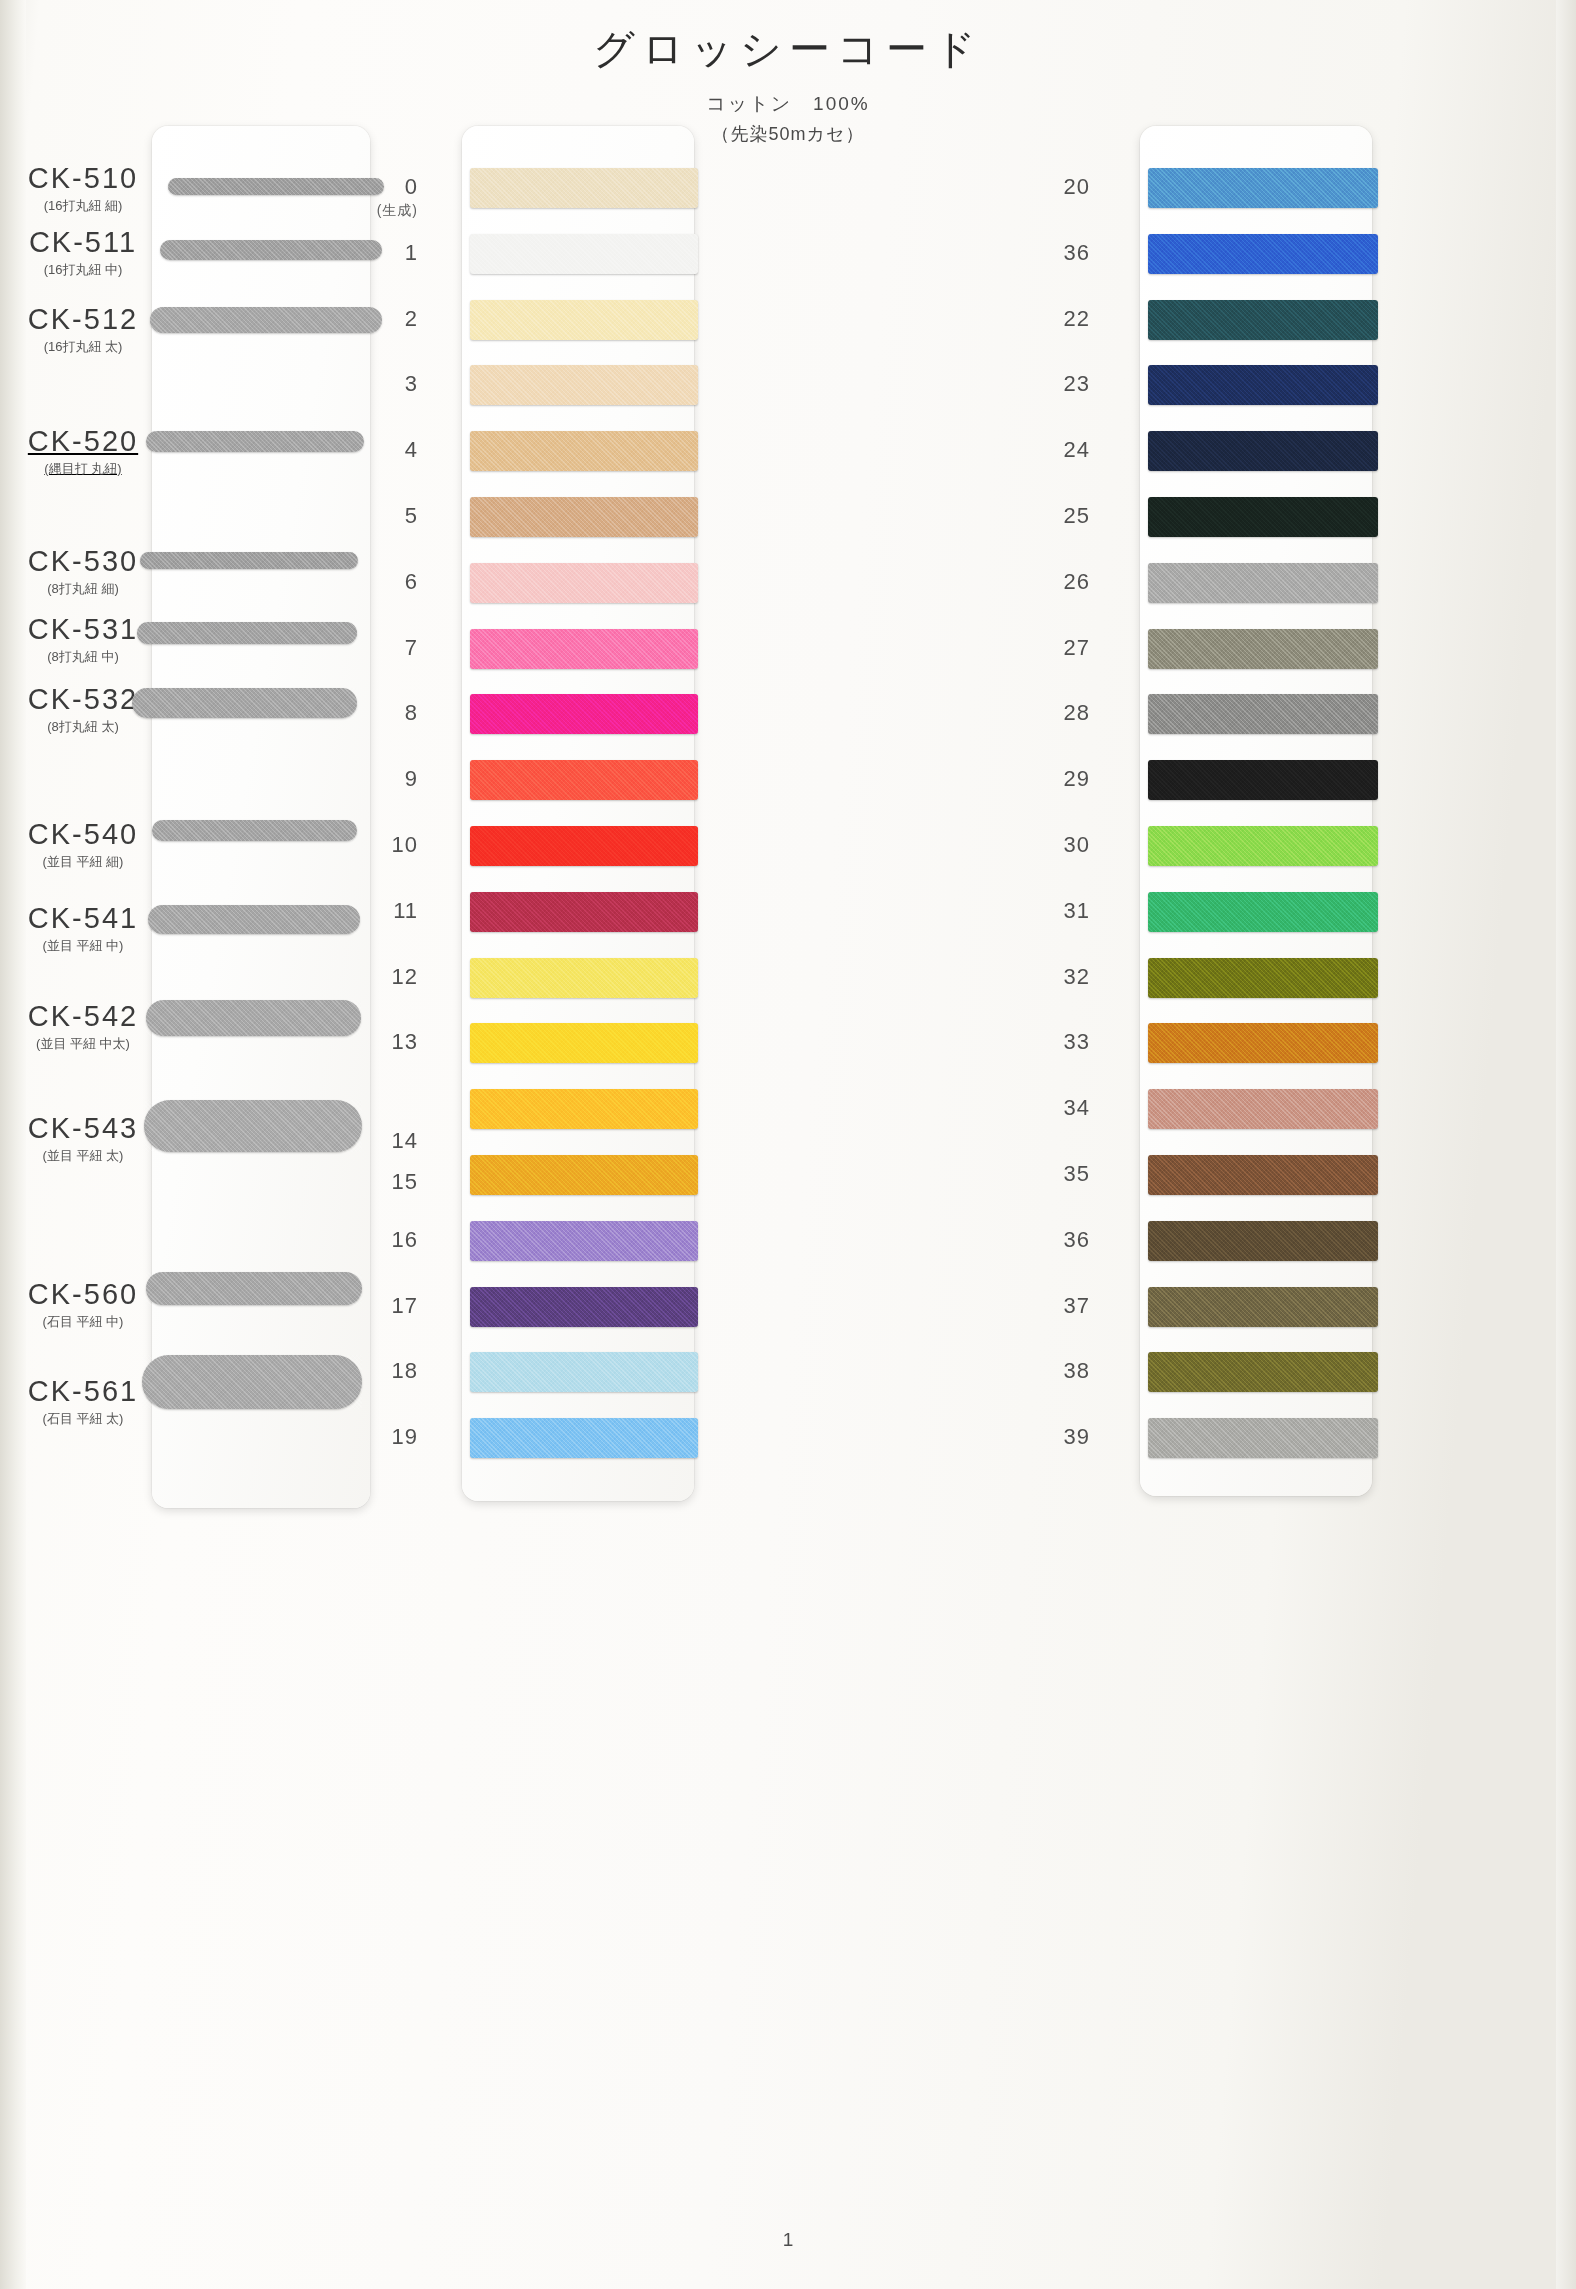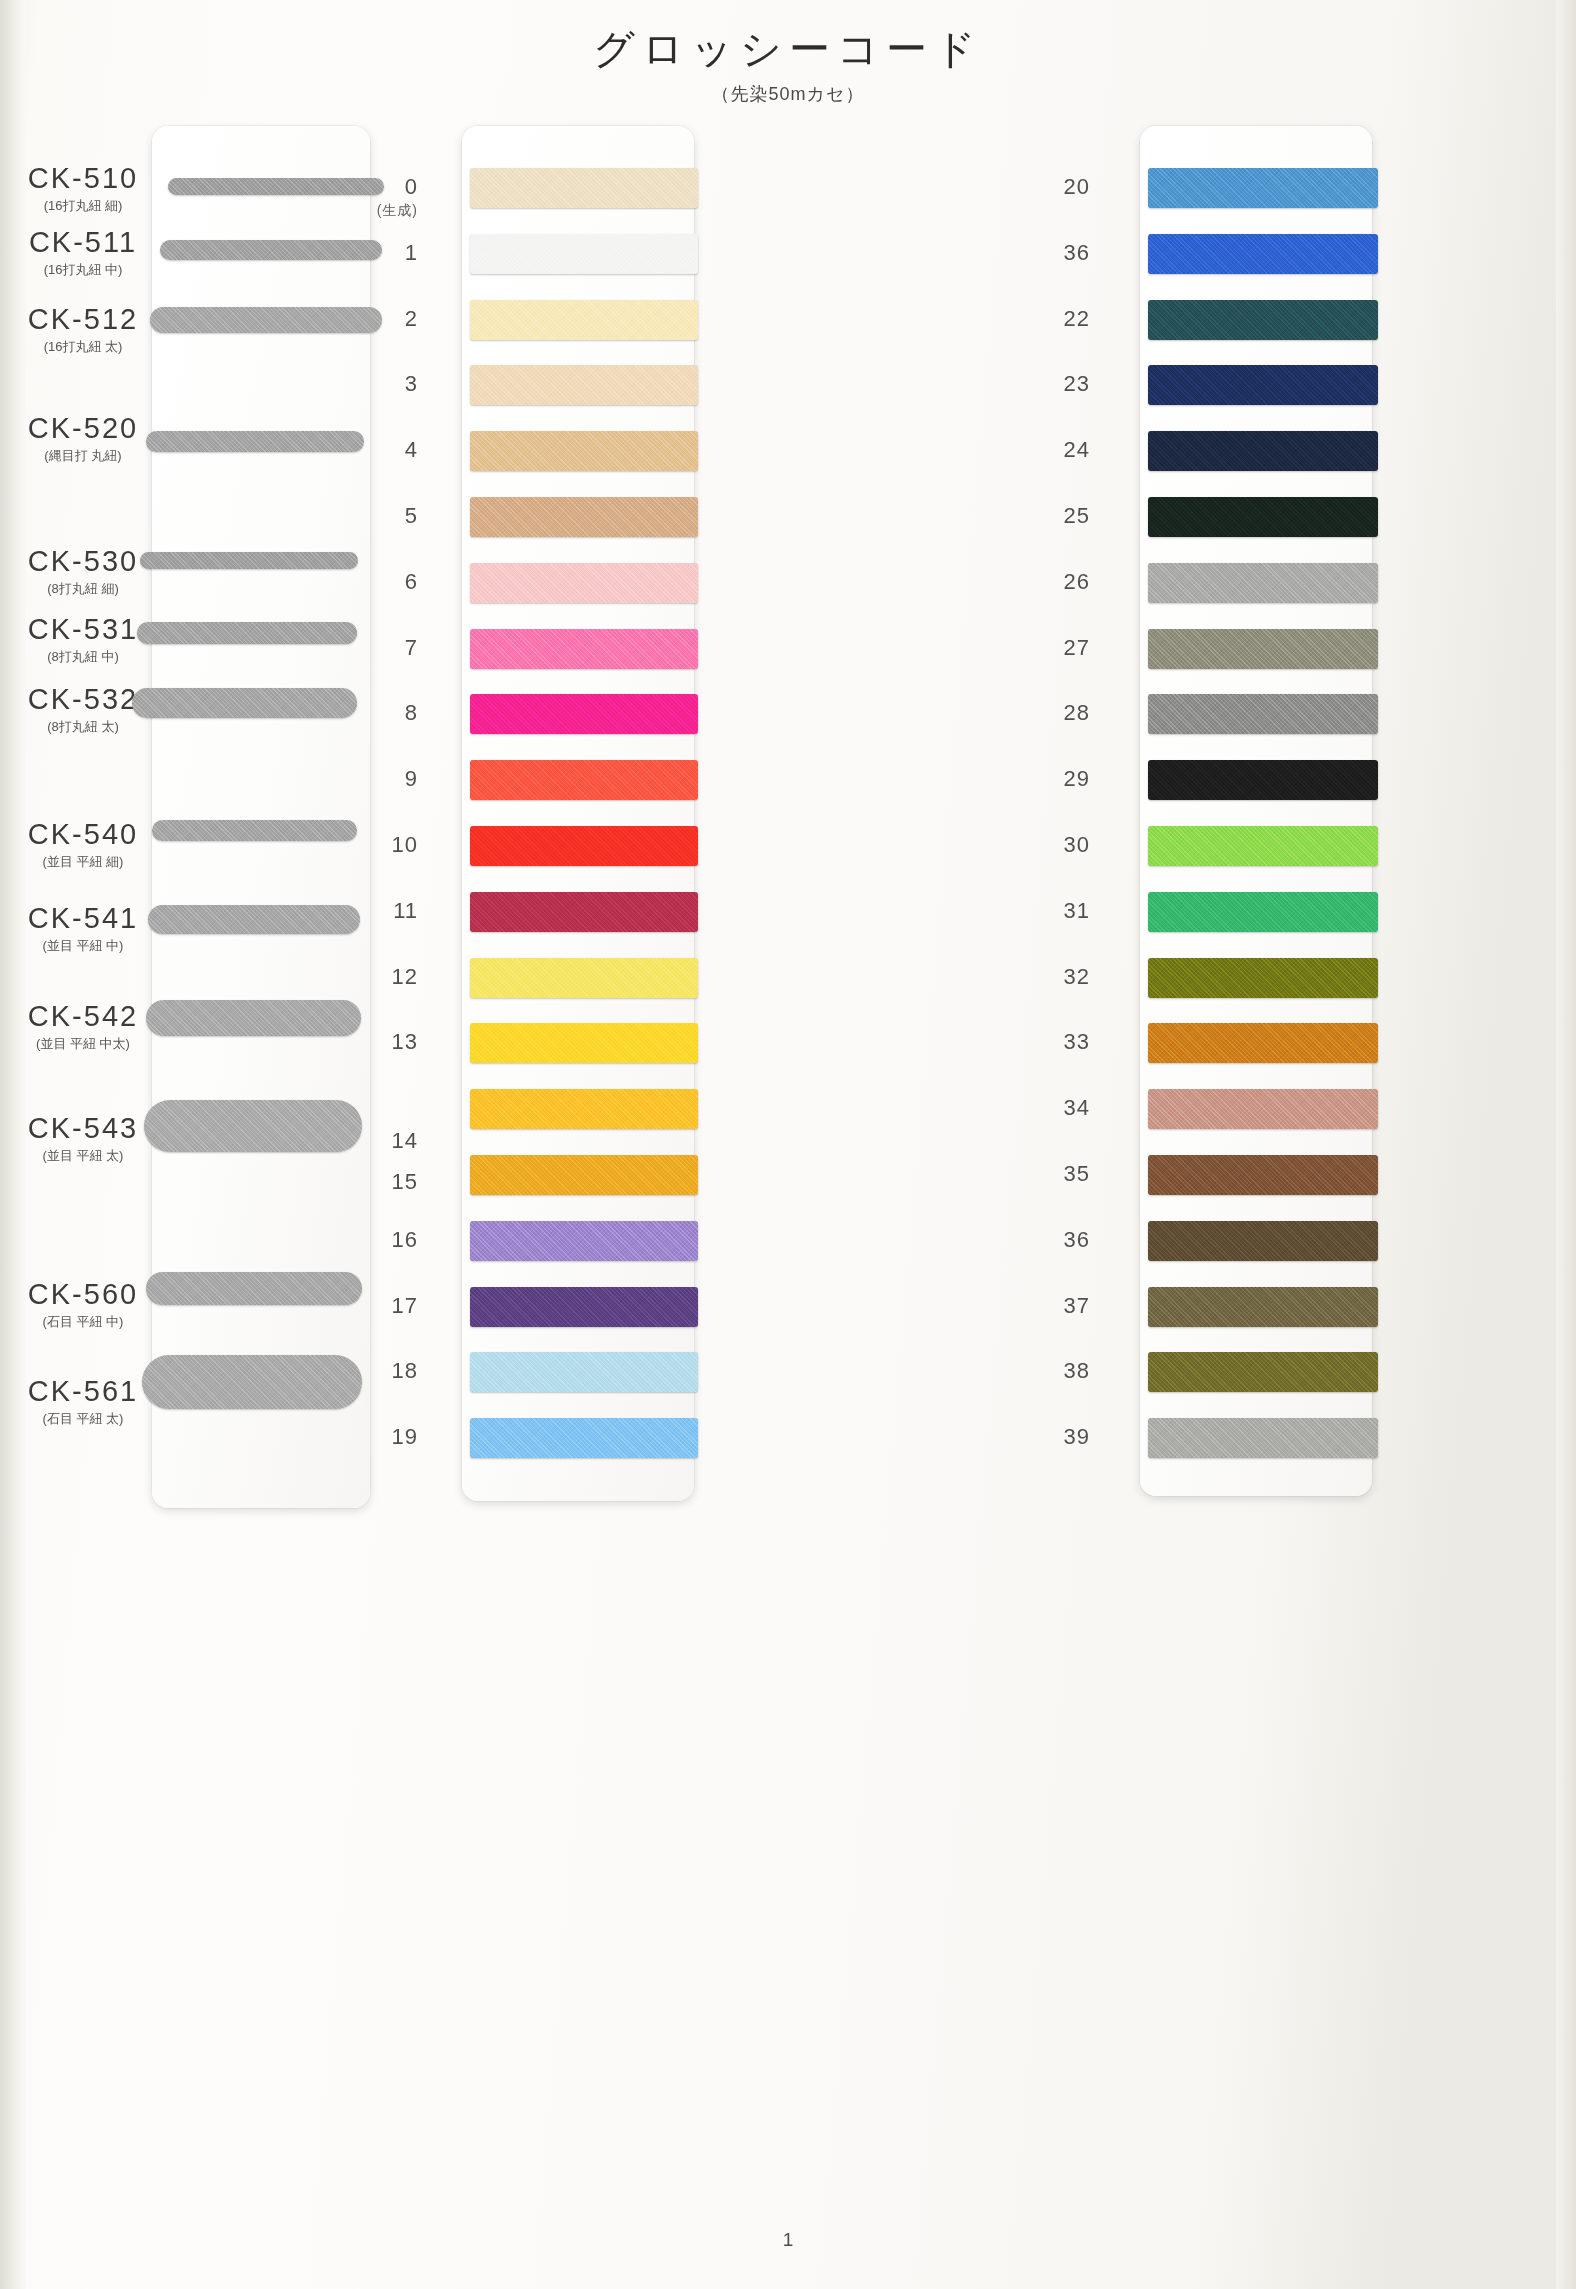--- a/index.html
+++ b/index.html
@@ -74,38 +74,39 @@
     bottom:38px;font-size:19px;color:#4d4d4d;
   }
 </style>
 </head>
 <body>
 
 <div id="page">
 
   <div class="header">
     <div class="title">グロッシーコード</div>
+    <div class="sub1">コットン　100%</div>
     <div class="sub2">（先染50mカセ）</div>
   </div>
 
   <div class="card left"></div>
   <div id="cord-labels">
       <div class="lbl" style="top: 162px;">
         <div class="code">CK-510</div>
         <div class="desc">(16打丸紐 細)</div>
       </div>
       <div class="lbl" style="top: 226px;">
         <div class="code">CK-511</div>
         <div class="desc">(16打丸紐 中)</div>
       </div>
       <div class="lbl" style="top: 303px;">
         <div class="code">CK-512</div>
         <div class="desc">(16打丸紐 太)</div>
       </div>
-      <div class="lbl" style="top: 412px;">
+      <div class="lbl" style="top: 425px; text-decoration: underline;">
         <div class="code">CK-520</div>
         <div class="desc">(縄目打 丸紐)</div>
       </div>
       <div class="lbl" style="top: 545px;">
         <div class="code">CK-530</div>
         <div class="desc">(8打丸紐 細)</div>
       </div>
       <div class="lbl" style="top: 613px;">
         <div class="code">CK-531</div>
         <div class="desc">(8打丸紐 中)</div>

